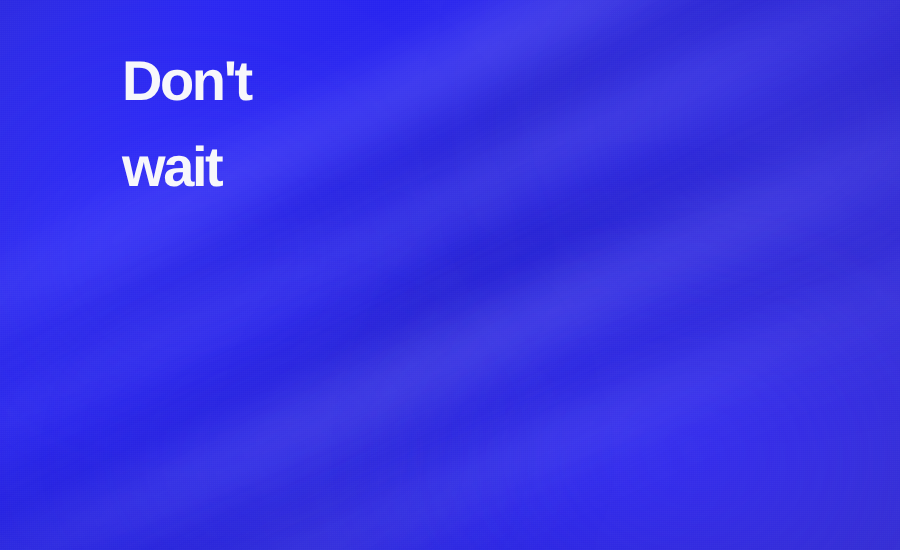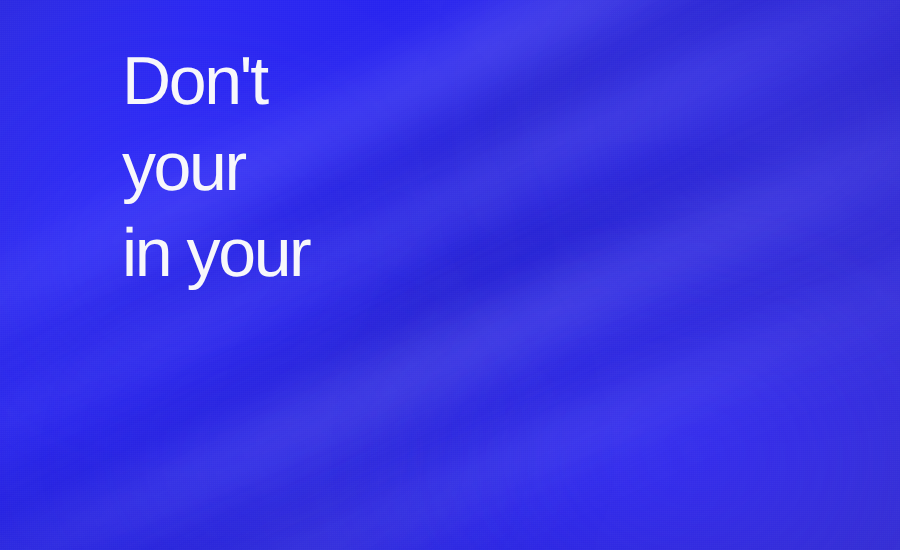--- a/index.html
+++ b/index.html
@@ -203,22 +203,22 @@
   }
 
   
 
   .headline {
     position: absolute;
     left: 122px;
     top: 38px;
     z-index: 5;
     color: #f7f7fb;
-    font-weight: normal;
-    font-size: 68px;
+    font-weight: bold;
+    font-size: 56px;
     line-height: 86px;
     letter-spacing: -2.4px;
     white-space: nowrap;
     text-rendering: geometricPrecision;
   }
   .headline .line { display: block; }
 </style>
 </head>
 <body>
 
@@ -240,17 +240,16 @@
   <div class="streak streak-a"></div>
   <div class="streak streak-b"></div>
   <div class="streak streak-c"></div>
   <div class="streak streak-d"></div>
 
   <div class="vignette"></div>
   <div class="grain"></div>
 
   <div class="headline">
     <span class="line">Don't</span>
-    <span class="line">your</span>
-    <span class="line">in your</span>
+    <span class="line">wait</span>
   </div>
 
 </div>
 
 </body></html>

